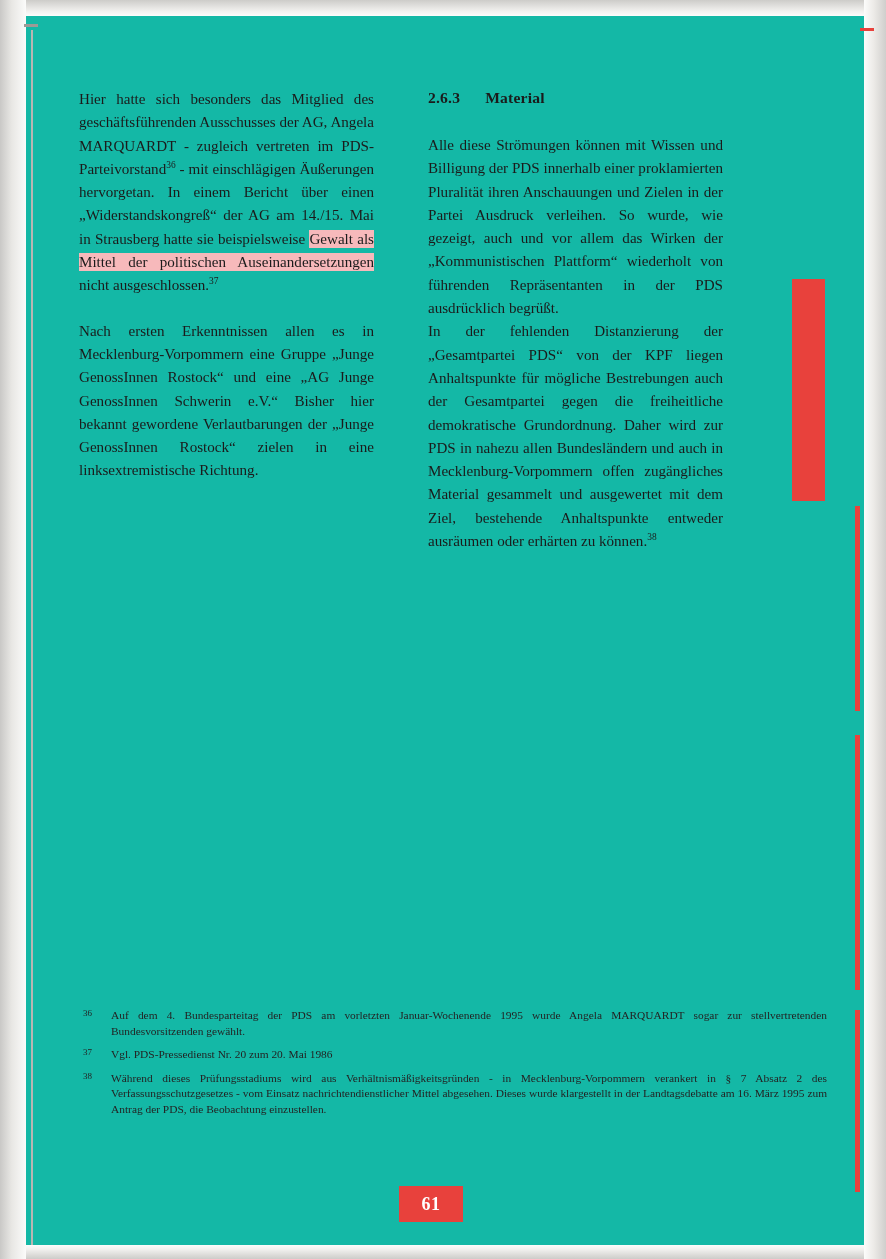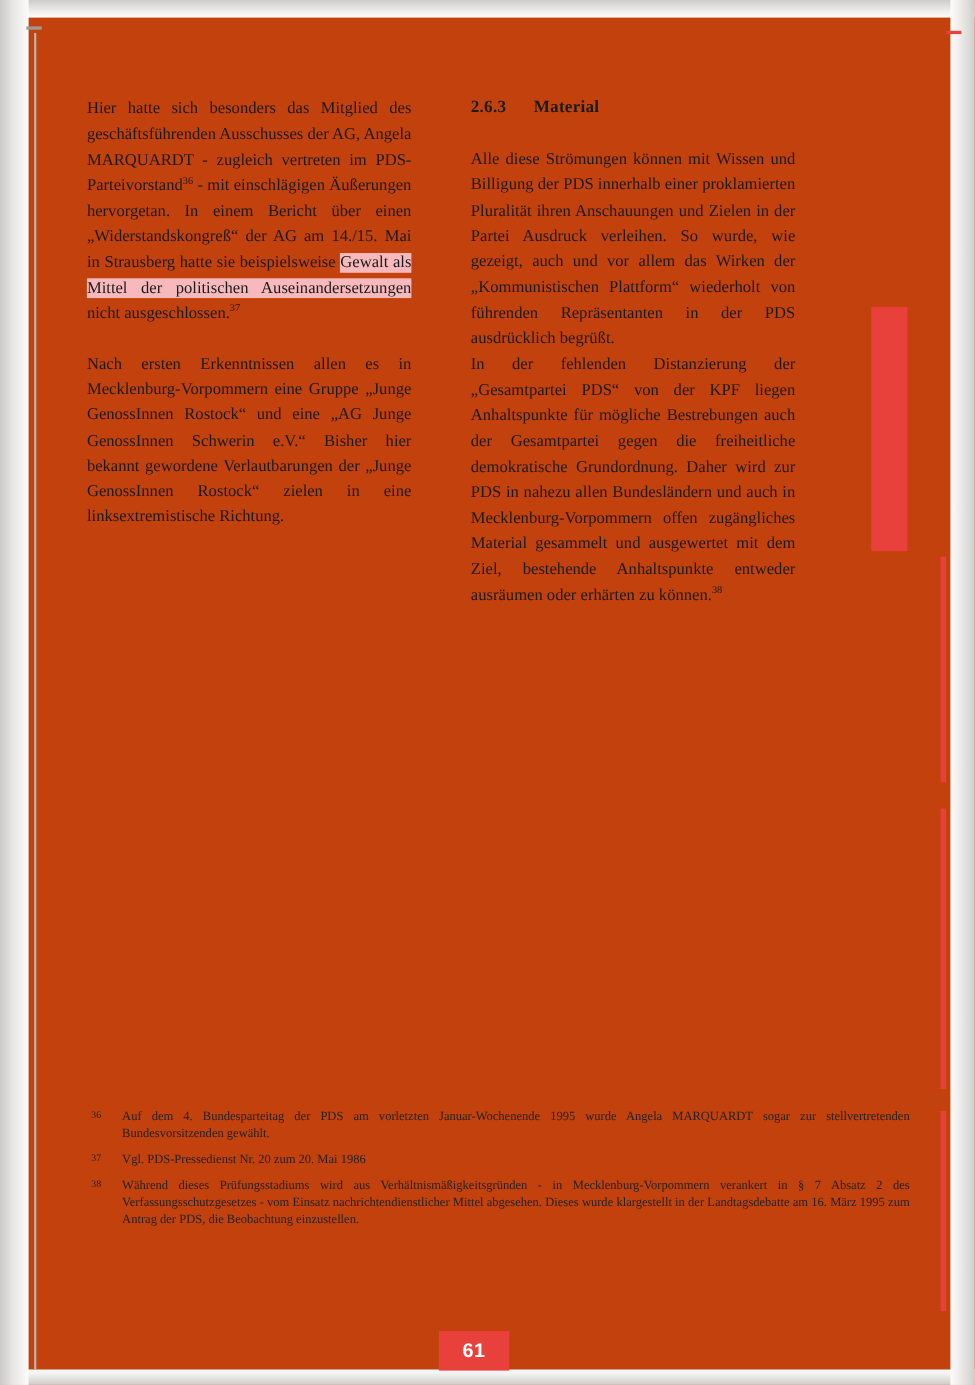--- a/index.html
+++ b/index.html
@@ -13,21 +13,21 @@
     position: relative;
     overflow: hidden;
     font-family: "Liberation Serif", serif;
     color: #1b1b1b;
   }
 
   
   #page {
     position: absolute;
     inset: 0;
-    background: #c2410c;
+    background: #14b8a6;
   }
   #scan-left-edge {
     position: absolute;
     left: 0; top: 0;
     width: 26px; height: 1259px;
     background: linear-gradient(to right, #c9c8c6 0%, #e8e7e4 45%, #fbfbfa 100%);
   }
   #scan-right-edge {
     position: absolute;
     right: 0; top: 0;
@@ -162,28 +162,27 @@
 
   
   #page-number-badge {
     position: absolute;
     left: 399px;
     top: 1186px;
     width: 64px;
     height: 36px;
     background: #e8413c;
     color: #ffffff;
-    font-family: Liberation Sans, sans-serif;
+    font-family: Liberation Serif, serif;
     font-size: 18px;
     font-weight: bold;
     display: flex;
     align-items: center;
     justify-content: center;
     letter-spacing: 0.5px;
-    margin-top: 24px;
   }
 </style>
 </head>
 <body>
 
 <div id="page">
   <div id="scan-top-edge"></div>
   <div id="scan-bottom-edge"></div>
   <div id="scan-left-edge"></div>
   <div id="scan-right-edge"></div>

